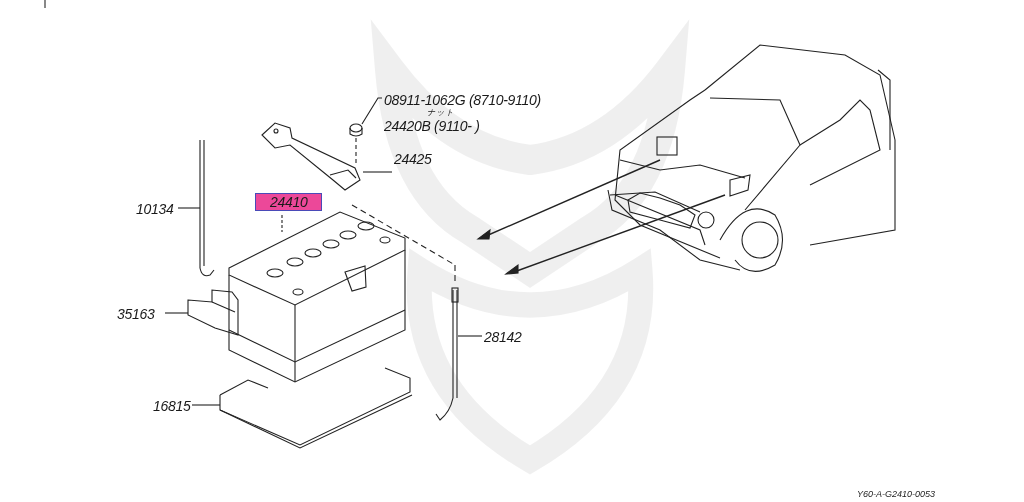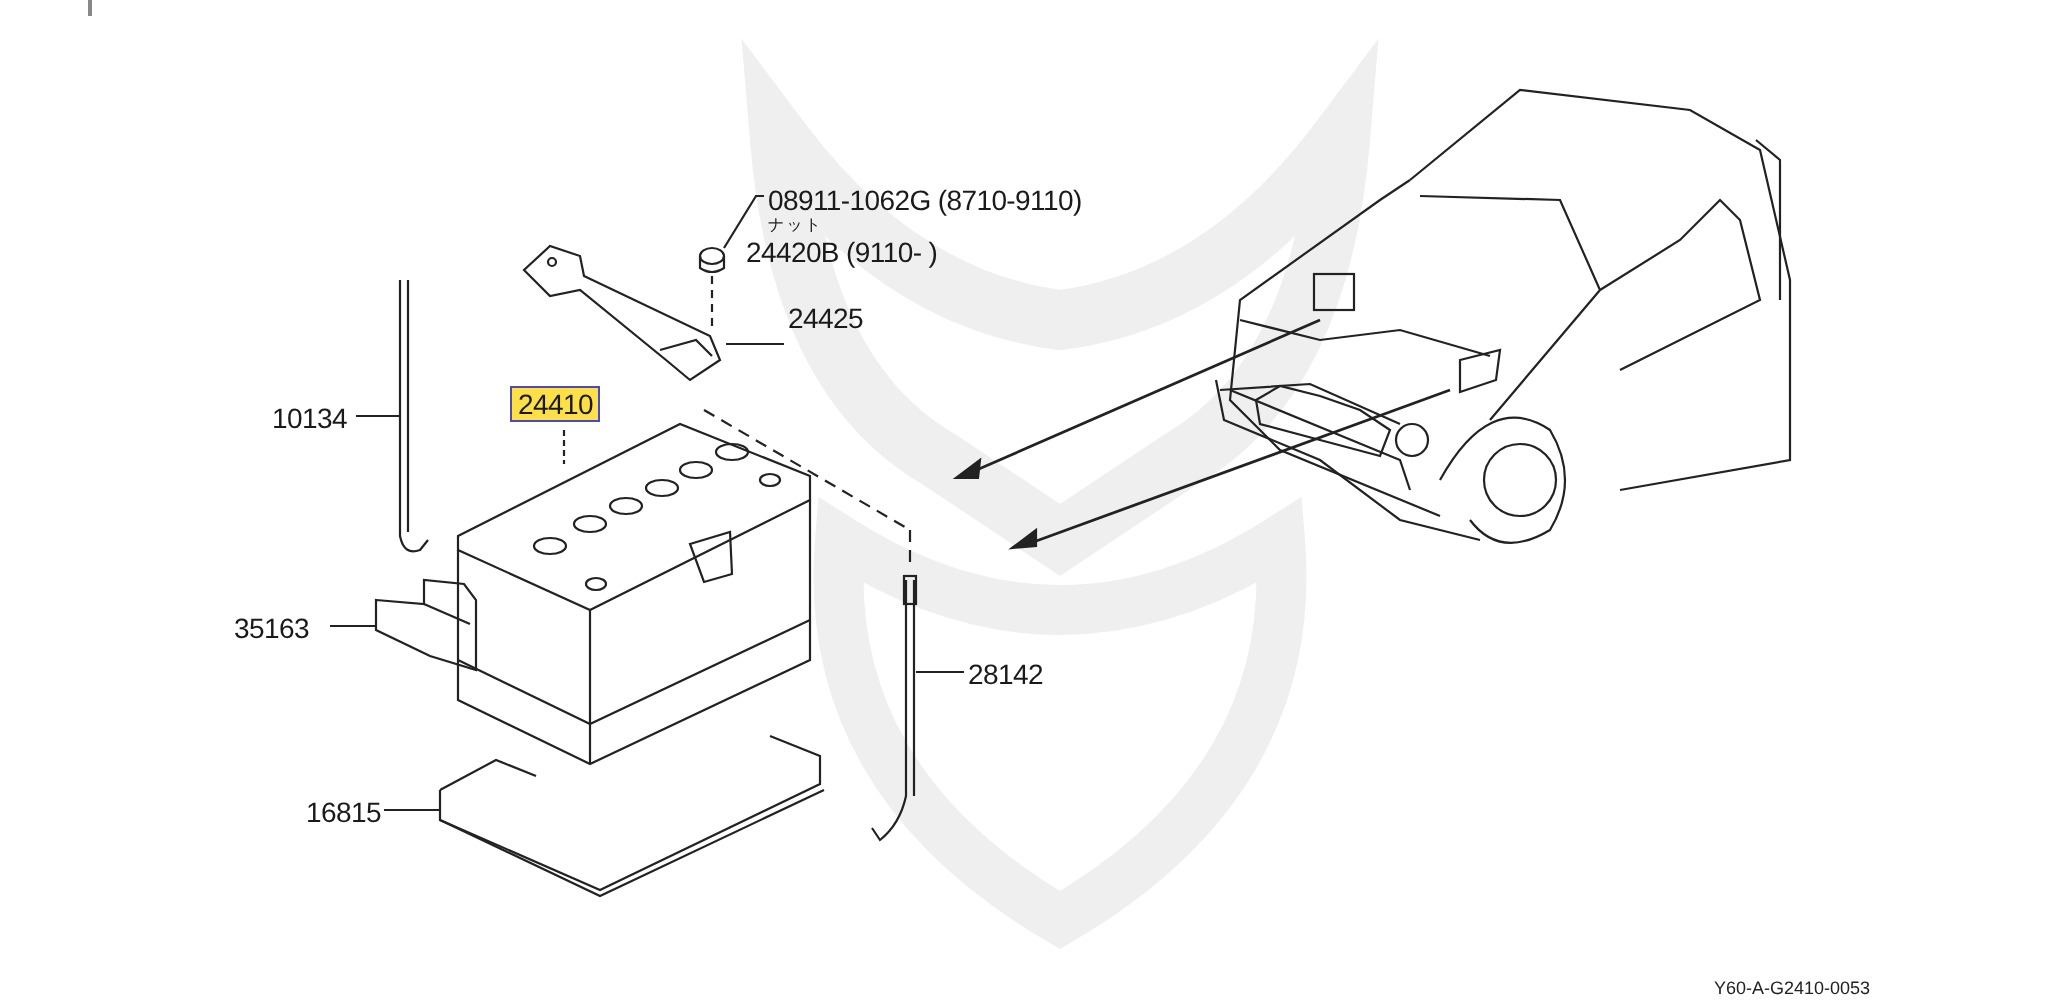--- a/index.html
+++ b/index.html
@@ -1,22 +1,22 @@
 <!DOCTYPE html>
 <html><head>
   <meta charset="utf-8">
   <style>
     html, body { margin: 0; padding: 0; background: #ffffff; }
     body { width: 1024px; height: 502px; position: relative; overflow: hidden;
            font-family: "Liberation Sans", sans-serif; color: #1a1a1a; }
-    #canvas { position: absolute; left: 0; top: 0; width: 1024px; height: 502px; }
+    #canvas { position: absolute; left: 0; top: 0; width: 1024px; height: 502px; font-style: italic; }
     .label { position: absolute; font-size: 14px; letter-spacing: -0.3px; color: #1a1a1a;
              white-space: nowrap; line-height: 16px; cursor: pointer; }
-    .label.small { font-size: 8px; letter-spacing: 1px; line-height: 9px; }
-    .highlight { background: #fde047; border: 1px solid #4a4ab8; padding: 0 3px; }
+    .label.small { font-size: 8px; letter-spacing: 1px; line-height: 9px; margin-left: 43px; }
+    .highlight { background: #ec4899; border: 1px solid #4a4ab8; padding: 0 14px; }
     .ref-code { position: absolute; font-size: 9px; color: #222; white-space: nowrap; text-align: right; }
     .watermark { position: absolute; left: 330px; top: 10px; width: 400px; height: 480px; opacity: 0.06; }
   </style>
 </head>
 <body>
 
 <div id="canvas">
   <svg class="watermark" viewBox="0 0 400 480">
     <path d="M60 60 Q120 140 200 150 Q280 140 340 60 Q330 180 260 220 L200 260 L140 220 Q70 180 60 60Z" fill="none" stroke="#000" stroke-width="30"></path>
     <path d="M90 260 Q200 330 310 260 Q320 380 200 450 Q80 380 90 260Z" fill="none" stroke="#000" stroke-width="25"></path>
@@ -106,21 +106,21 @@
 
       <line x1="660" y1="160" x2="486" y2="236" stroke-width="1.4"></line>
       <path d="M478 239 L490 230 L489 239 Z" fill="#222"></path>
       <line x1="725" y1="195" x2="514" y2="272" stroke-width="1.4"></line>
       <path d="M506 274 L518 265 L518 273 Z" fill="#222"></path>
     </g>
   </svg>
 
   <div class="label" style="left:384px;top:92px">08911-1062G (8710-9110)</div>
   <div class="label small" style="left:384px;top:108px">ナット</div>
-  <div class="label" style="left:373px;top:118px">24420B (9110-       )</div>
+  <div class="label" style="left:384px;top:118px">24420B (9110-       )</div>
   <div class="label" style="left:394px;top:151px">24425</div>
   <div class="label highlight" style="left:255px;top:193px">24410</div>
   <div class="label" style="left:136px;top:201px">10134</div>
   <div class="label" style="left:117px;top:306px">35163</div>
   <div class="label" style="left:484px;top:329px">28142</div>
   <div class="label" style="left:153px;top:398px">16815</div>
 
   <div class="ref-code" style="left:857px;top:489px">Y60-A-G2410-0053</div>
 </div>
 

